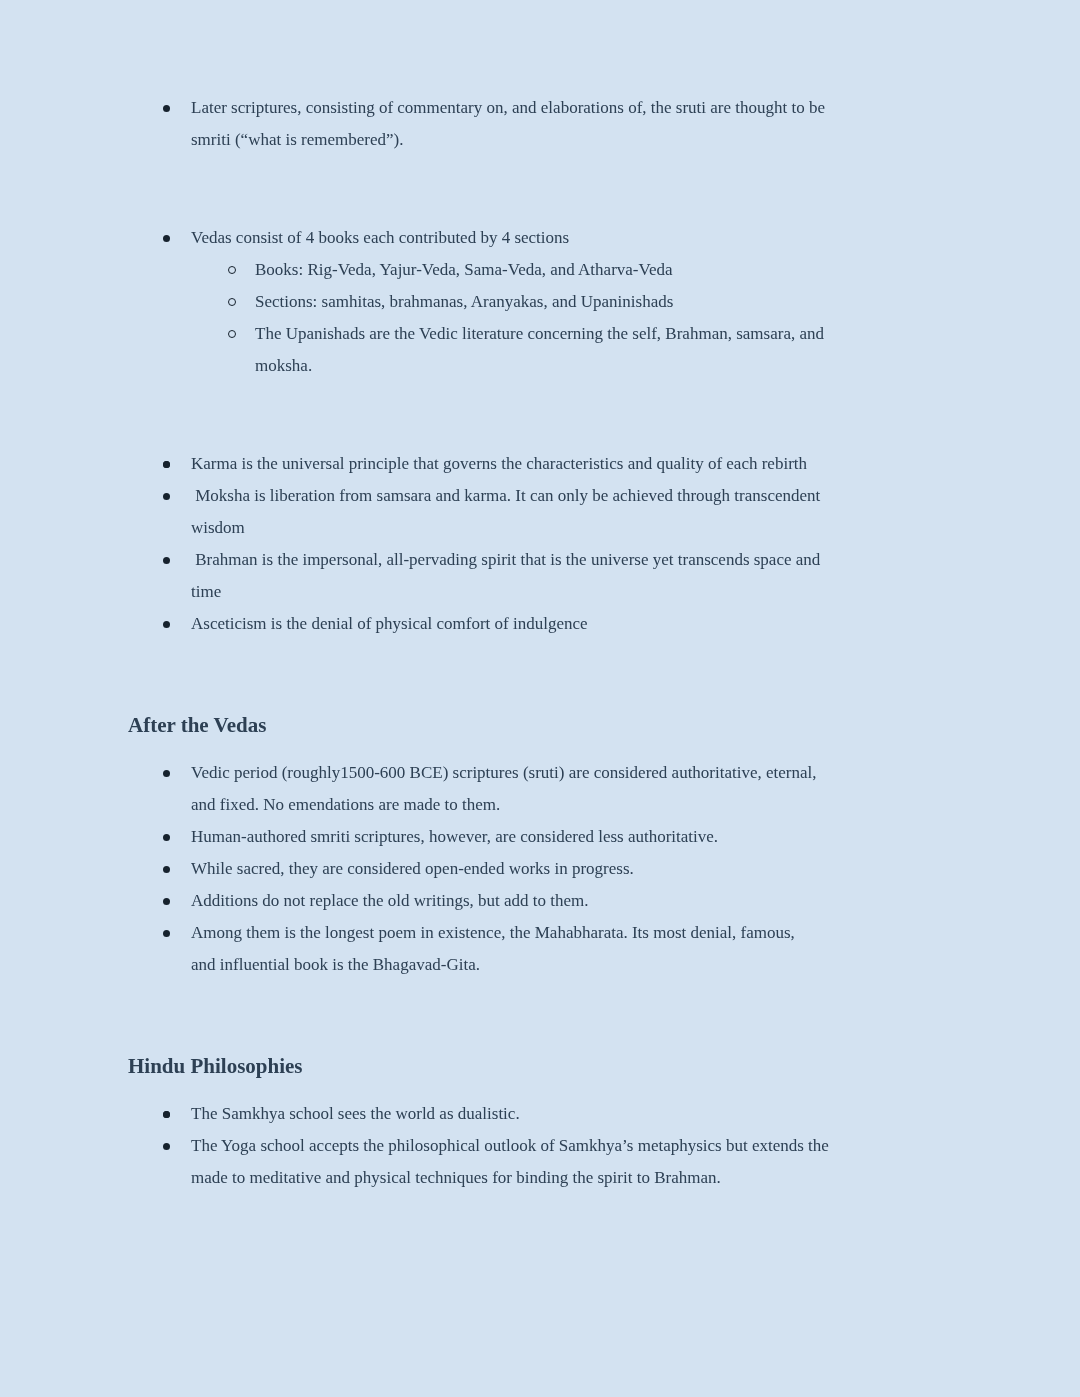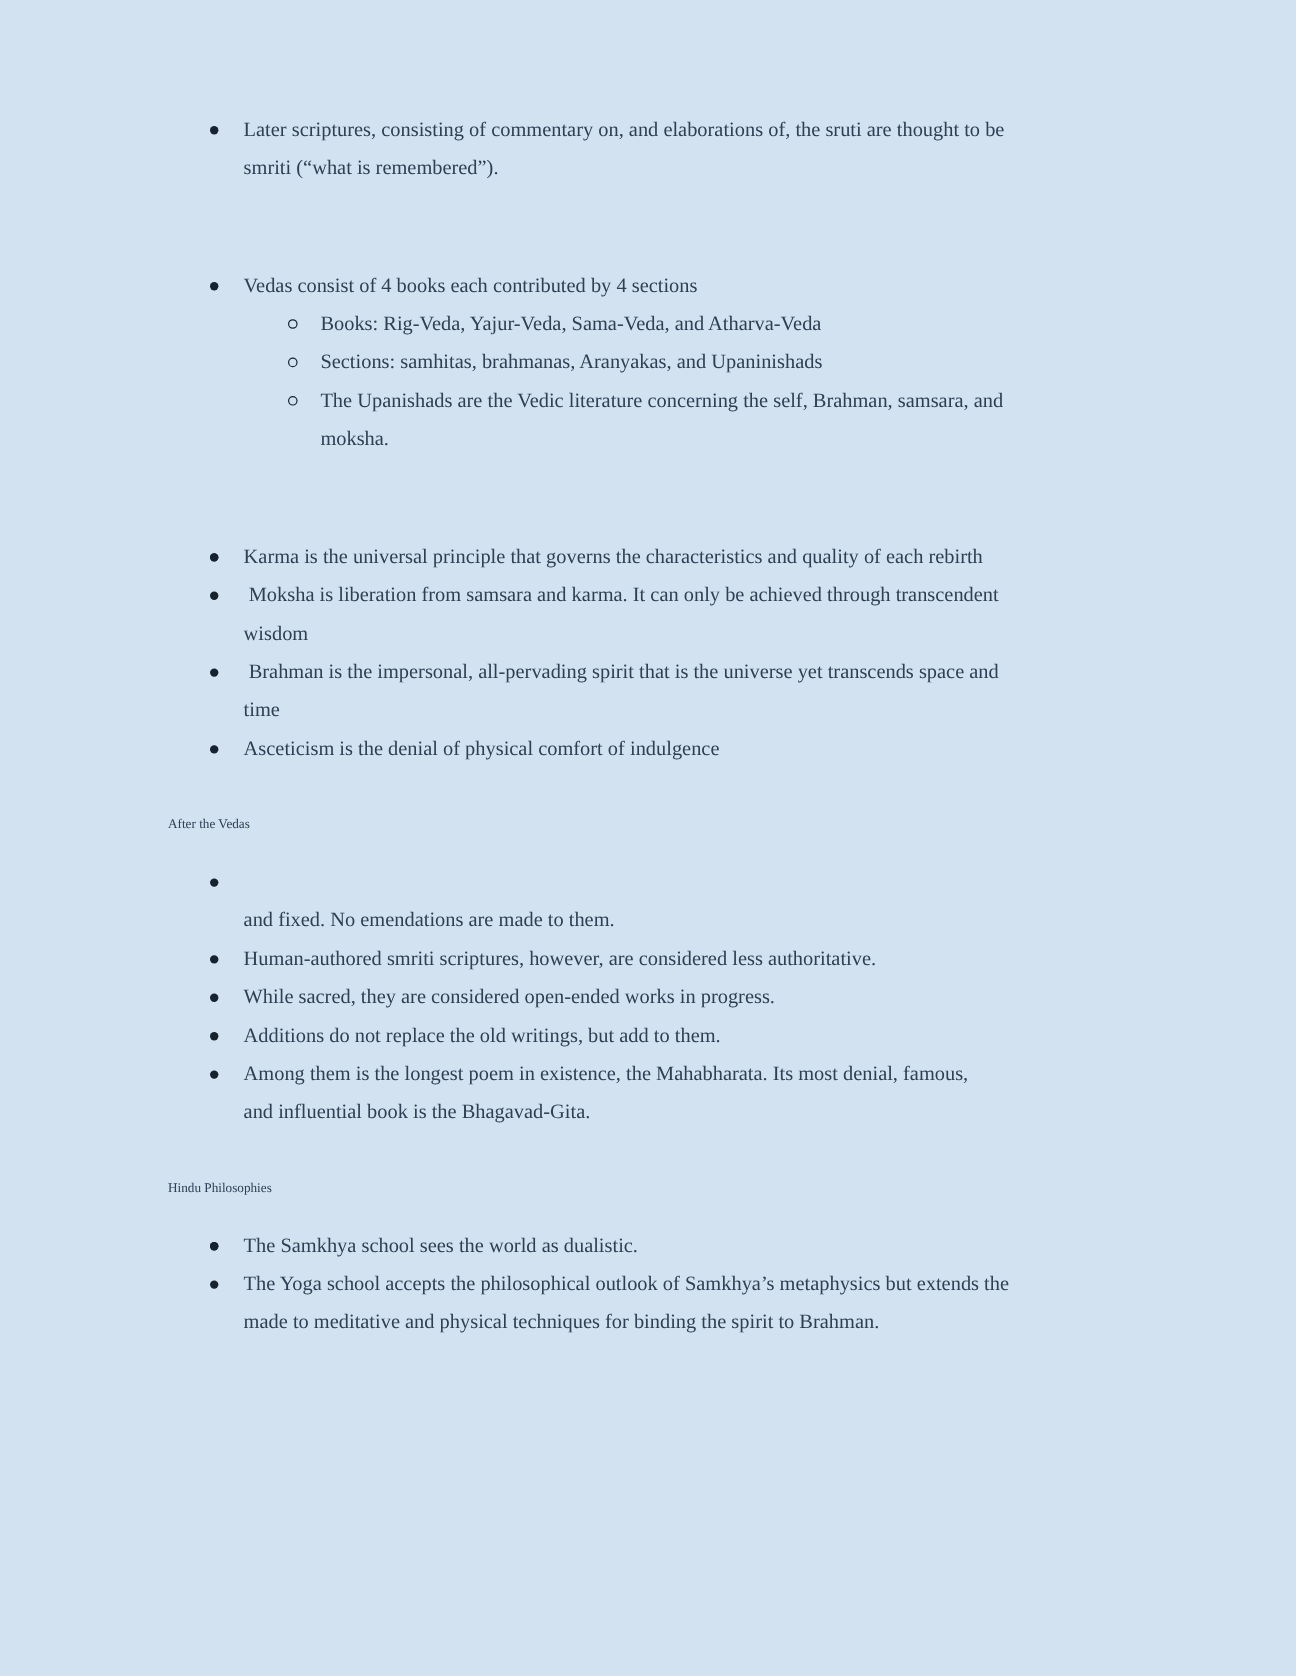--- a/index.html
+++ b/index.html
@@ -7,30 +7,30 @@
     width: 1080px;
     height: 1397px;
     overflow: hidden;
     position: relative;
     background: #d3e2f1;
     font-family: "Liberation Serif", "DejaVu Serif", serif;
     color: #2d4054;
   }
   .content {
     position: absolute;
-    left: 140px;
+    left: 128px;
     top: 92px;
     width: 852px;
   }
   .block { margin-top: 66px; }
   .block:first-child { margin-top: 0; }
   .heading {
-    margin-top: 31px;
-    font-weight: normal;
-    font-size: 11px;
+    margin-top: 69px;
+    font-weight: bold;
+    font-size: 21px;
     line-height: 32px;
     white-space: pre-wrap;
   }
   .heading + .list { margin-top: 16px; }
   .li {
     position: relative;
     padding-left: 63px;
     font-size: 17px;
     line-height: 32px;
     white-space: pre-wrap;
@@ -72,21 +72,21 @@
       </div>
       <div class="block list">
         <div class="li lvl1"><span class="marker"></span></div>
         <div class="li lvl1"><span class="marker"></span><span class="txt"><span class="seg">Karma is the universal principle that governs the characteristics and quality of each rebirth</span></span></div>
         <div class="li lvl1"><span class="marker"></span><span class="txt"><span class="seg"> Moksha is liberation from samsara and karma. It can only be achieved through transcendent</span><br><span class="seg">wisdom</span></span></div>
         <div class="li lvl1"><span class="marker"></span><span class="txt"><span class="seg"> Brahman is the impersonal, all-pervading spirit that is the universe yet transcends space and</span><br><span class="seg">time</span></span></div>
         <div class="li lvl1"><span class="marker"></span><span class="txt"><span class="seg">Asceticism is the denial of physical comfort of indulgence</span></span></div>
       </div>
       <div class="block heading">After the Vedas</div>
       <div class="block list">
-        <div class="li lvl1"><span class="marker"></span><span class="txt"><br><span class="seg">and fixed. No emendations are made to them.</span></span></div>
+        <div class="li lvl1"><span class="marker"></span><span class="txt"><span class="seg">Vedic period (roughly1500-600 BCE) scriptures (sruti) are considered authoritative, eternal,</span><br><span class="seg">and fixed. No emendations are made to them.</span></span></div>
         <div class="li lvl1"><span class="marker"></span><span class="txt"><span class="seg">Human-authored smriti scriptures, however, are considered less authoritative.</span></span></div>
         <div class="li lvl1"><span class="marker"></span><span class="txt"><span class="seg">While sacred, they are considered open-ended works in progress.</span></span></div>
         <div class="li lvl1"><span class="marker"></span><span class="txt"><span class="seg">Additions </span><span class="seg b">do not replace the old writings, but add to them</span><span class="seg">.</span></span></div>
         <div class="li lvl1"><span class="marker"></span><span class="txt"><span class="seg">Among them is the longest poem in existence, the </span><span class="seg b">Mahabharata</span><span class="seg">. Its most denial, famous,</span><br><span class="seg">and influential book is the </span><span class="seg b">Bhagavad-Gita.</span></span></div>
       </div>
       <div class="block heading">Hindu Philosophies</div>
       <div class="block list">
         <div class="li lvl1"><span class="marker"></span></div>
         <div class="li lvl1"><span class="marker"></span><span class="txt"><span class="seg">The </span><span class="seg b">Samkhya</span><span class="seg"> school sees the world as </span><span class="seg b">dualistic</span><span class="seg">.</span></span></div>
         <div class="li lvl1"><span class="marker"></span><span class="txt"><span class="seg">The Yoga school accepts the philosophical outlook of Samkhya’s metaphysics but extends the</span><br><span class="seg">made to meditative and physical techniques for binding the spirit to Brahman.</span></span></div>

